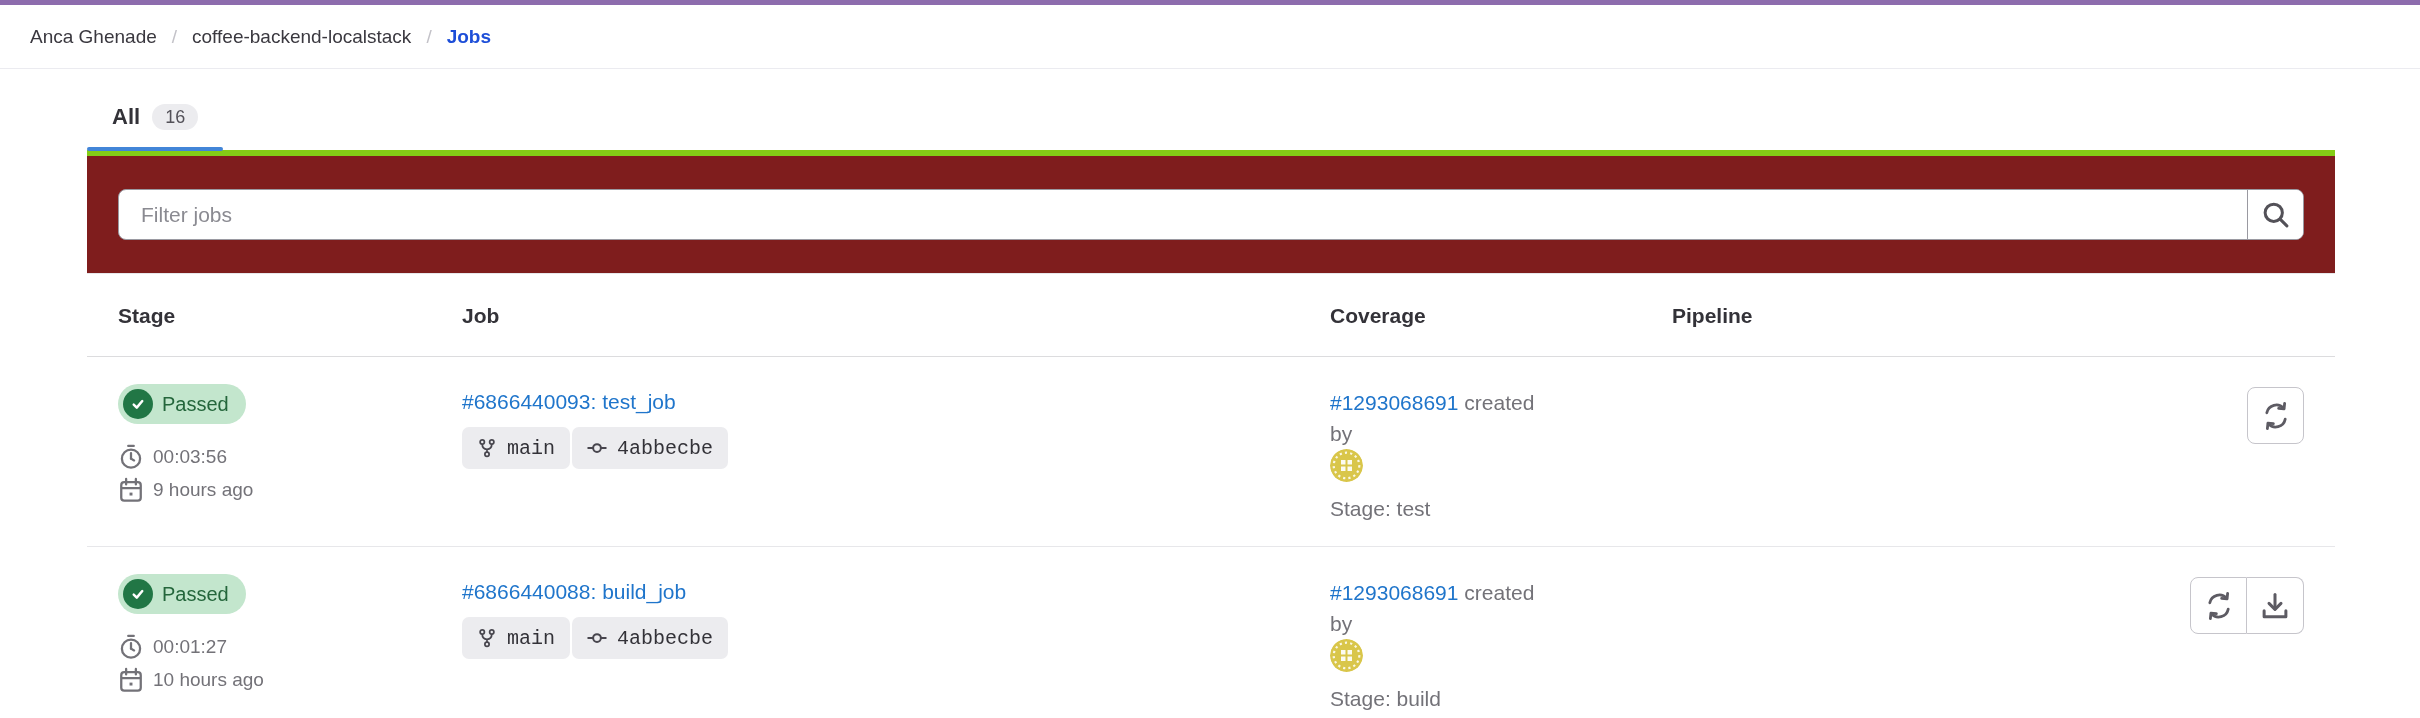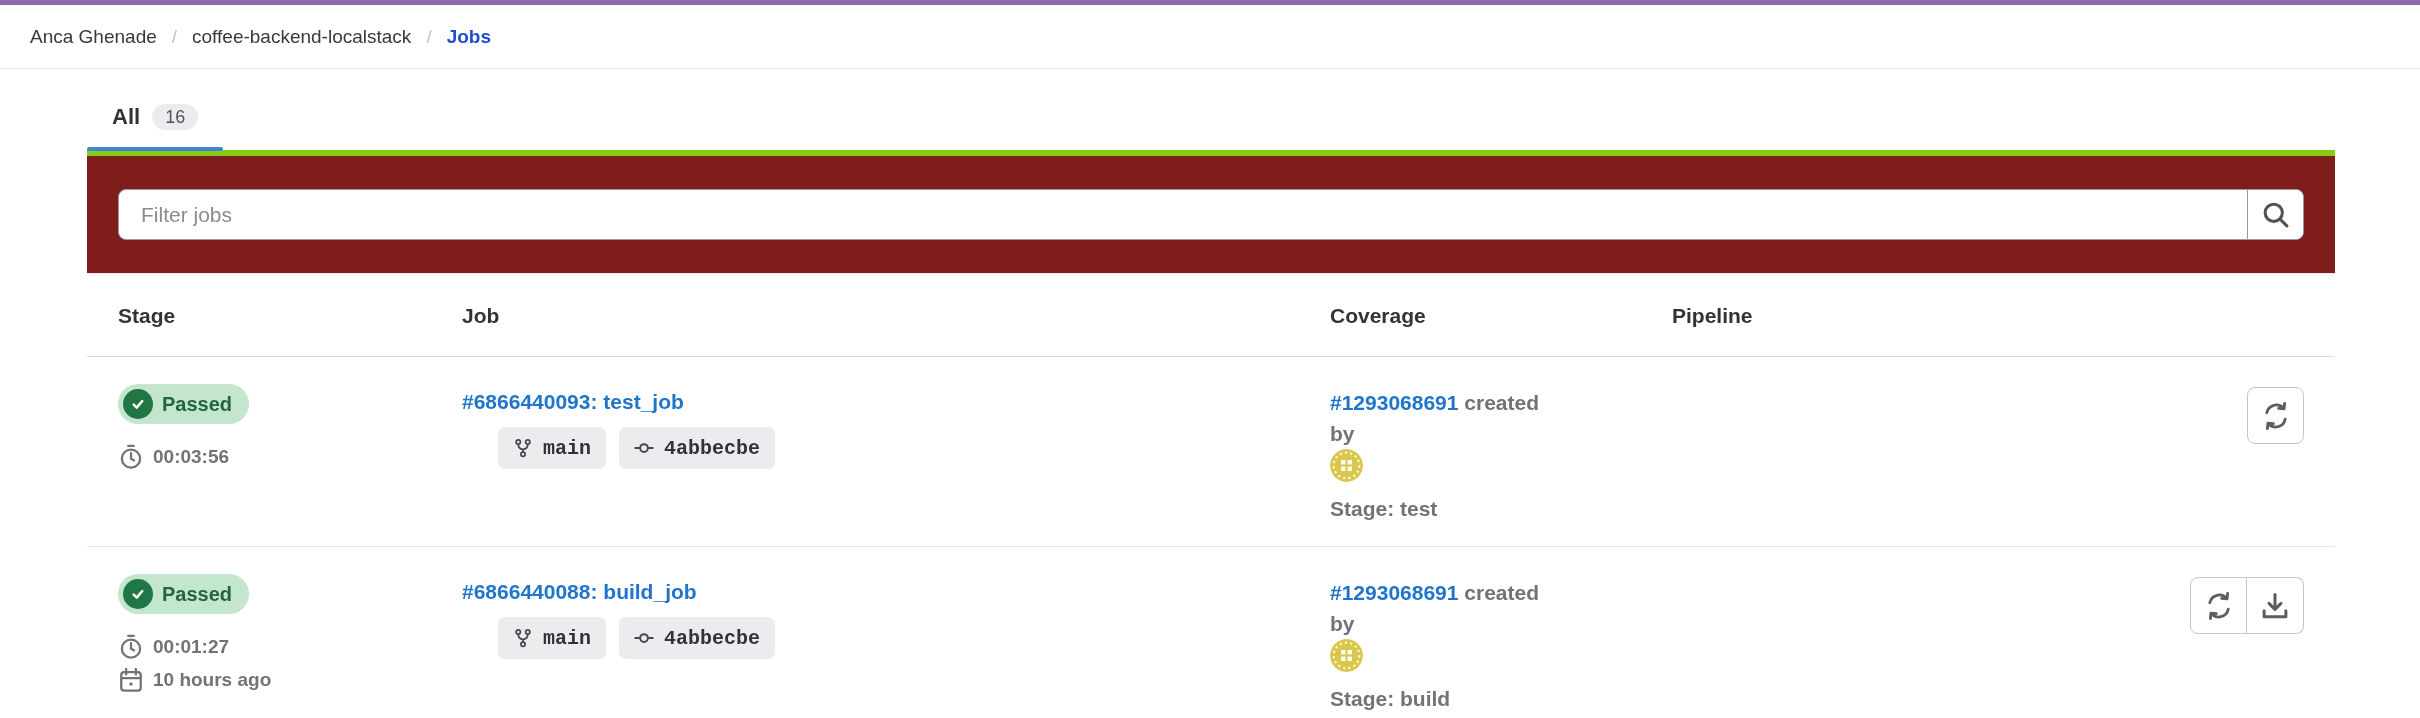--- a/index.html
+++ b/index.html
@@ -55,37 +55,37 @@
   }
 
   
   .job-grid {
     display:grid; grid-template-columns:344px 868px 342px 1fr auto;
     padding:0 31px; align-items:start;
   }
   .table-head { border-bottom:1px solid #dcdcde; }
   .table-head .th { font-weight:700; font-size:21px; padding:30px 0 28px; }
 
-  .job-row { border-bottom:1px solid #e7e7ea; padding-top:27px; padding-bottom:25px;font-weight:bold; }
+  .job-row { border-bottom:1px solid #e7e7ea; padding-top:27px; padding-bottom:25px; }
 
   .badge {
     display:inline-flex; align-items:center; gap:9px;
     background:#c3e6cd; border-radius:20px; height:40px; padding:0 17px 0 5px;
     color:#24663b; font-size:20px; cursor:pointer;
   }
   .badge-circle {
     width:30px; height:30px; border-radius:50%; background:#217645;
     display:flex; align-items:center; justify-content:center;
   }
   .meta-line { display:flex; align-items:center; gap:9px; color:#737278; font-size:19px; }
   .meta-duration { margin-top:20px; }
   .meta-date { margin-top:7px; }
 
   .job-link { color:#1f75cb; font-size:21px; text-decoration:none; display:inline-block; margin-top:6px; cursor:pointer; }
-  .tags-row { display:flex; gap:13px; margin-top:13px;margin-left:36px; }
+  .tags-row { display:flex; gap:2px; margin-top:13px; }
   .tag-pill {
     display:inline-flex; align-items:center; gap:10px; background:#ececef;
     border-radius:7px; height:42px; padding:0 15px;
     font-family:"Liberation Mono","DejaVu Sans Mono",monospace;
     font-size:20px; color:#333238; cursor:pointer;
   }
   .tag-pill .t-icon { color:#48464e; display:flex; }
 
   .pipe-text { font-size:21px; line-height:31px; color:#737278; margin-top:3px; }
   .pipe-link { color:#1f75cb; text-decoration:none; cursor:pointer; }
@@ -159,20 +159,30 @@
       <div class="meta-line meta-duration">
         <span>
           <svg width="26" height="26" viewBox="0 0 16 16" fill="none" stroke="currentColor" stroke-width="1.4" stroke-linecap="round">
             <path d="M6.3 1.2h3.4"></path>
               <circle cx="8" cy="9" r="5.6"></circle>
               <path d="M8 9V5.6"></path>
               <path d="M8 9l1.9 1.1"></path>
           </svg>
         </span>
         <span>00:03:56</span>
+      </div>
+      <div class="meta-line meta-date">
+        <span>
+          <svg width="26" height="26" viewBox="0 0 16 16" fill="none" stroke="currentColor" stroke-width="1.4" stroke-linecap="round">
+            <rect x="2" y="3.2" width="12" height="11.3" rx="1.8"></rect>
+              <path d="M5 1.2v3.4M11 1.2v3.4M2.5 6.8h11"></path>
+              <rect x="7.1" y="9.6" width="1.8" height="1.8" fill="currentColor" stroke="none"></rect>
+          </svg>
+        </span>
+        <span>9 hours ago</span>
       </div>
     </div>
 
     <div>
       <a class="job-link">#6866440093: test_job</a>
       <div class="tags-row">
         <span class="tag-pill">
           <span class="t-icon">
             <svg width="20" height="20" viewBox="0 0 16 16" fill="none" stroke="currentColor" stroke-width="1.4">
               <circle cx="4.2" cy="3.1" r="1.7"></circle>

